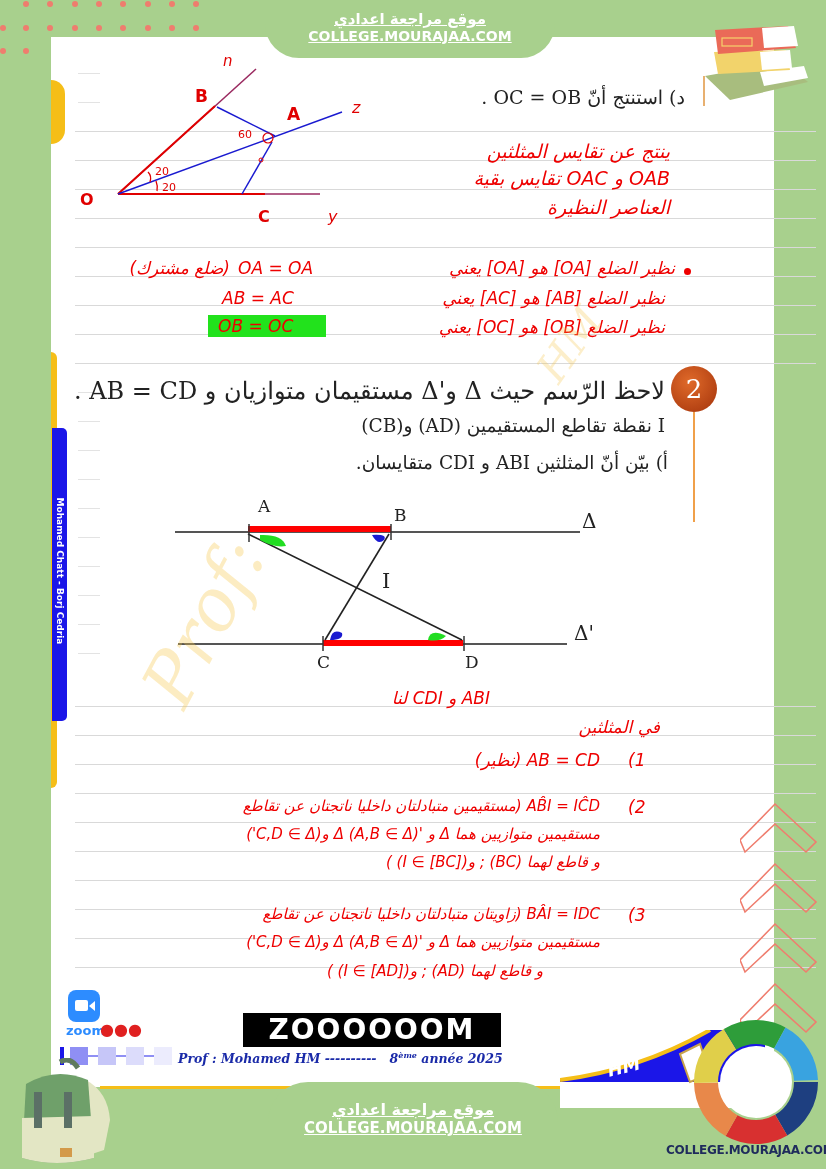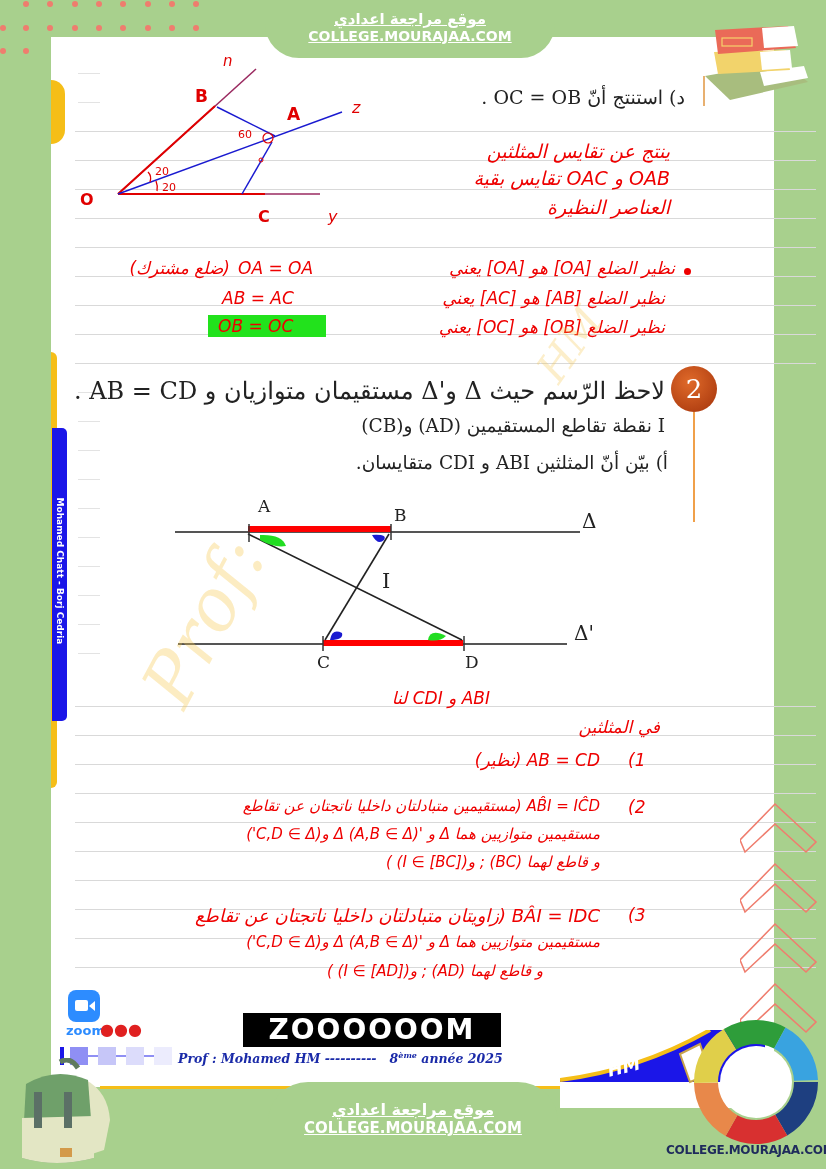--- a/index.html
+++ b/index.html
@@ -226,21 +226,21 @@
 
     <div class="hw ltr" style="left:628px; top:750px;">(1</div>
     <div class="hw" style="left:420px; top:750px; width:180px; text-align:right;">AB = CD (نظير)</div>
 
     <div class="hw ltr" style="left:628px; top:797px;">(2</div>
     <div class="hw" style="left:80px; top:797px; width:520px; text-align:right; font-size:15px;">AB̂I = IĈD (مستقيمين متبادلتان داخليا ناتجتان عن تقاطع</div>
     <div class="hw" style="left:62px; top:825px; width:538px; text-align:right; font-size:15px;">مستقيمين متوازيين هما Δ و 'Δ (A,B ∈ Δ) و(C,D ∈ Δ')</div>
     <div class="hw" style="left:270px; top:853px; width:330px; text-align:right; font-size:15px;">و قاطع لهما (BC) ; و(I ∈ [BC]) )</div>
 
     <div class="hw ltr" style="left:628px; top:905px;">(3</div>
-    <div class="hw" style="left:80px; top:905px; width:520px; text-align:right; font-size:18px;">BÂI = IDC (زاويتان متبادلتان داخليا ناتجتان عن تقاطع</div>
+    <div class="hw" style="left:80px; top:905px; width:520px; text-align:right; font-size:15px;">BÂI = IDC (زاويتان متبادلتان داخليا ناتجتان عن تقاطع</div>
     <div class="hw" style="left:62px; top:933px; width:538px; text-align:right; font-size:15px;">مستقيمين متوازيين هما Δ و 'Δ (A,B ∈ Δ) و(C,D ∈ Δ')</div>
     <div class="hw" style="left:270px; top:962px; width:330px; text-align:center; font-size:15px;">و قاطع لهما (AD) ; و(I ∈ [AD]) )</div>
   </div>
 
   <svg class="chevrons" viewBox="0 0 86 250">
     <g fill="none" stroke="#ef7d6e" stroke-width="1.6">
       <path d="M0 50 L35 14 L76 52 L66 62 L35 34 L5 62 Z"></path>
       <path d="M0 110 L35 74 L76 112 L66 122 L35 94 L5 122 Z"></path>
       <path d="M0 170 L35 134 L76 172 L66 182 L35 154 L5 182 Z"></path>
       <path d="M0 230 L35 194 L76 232 L66 242 L35 214 L5 242 Z"></path>

